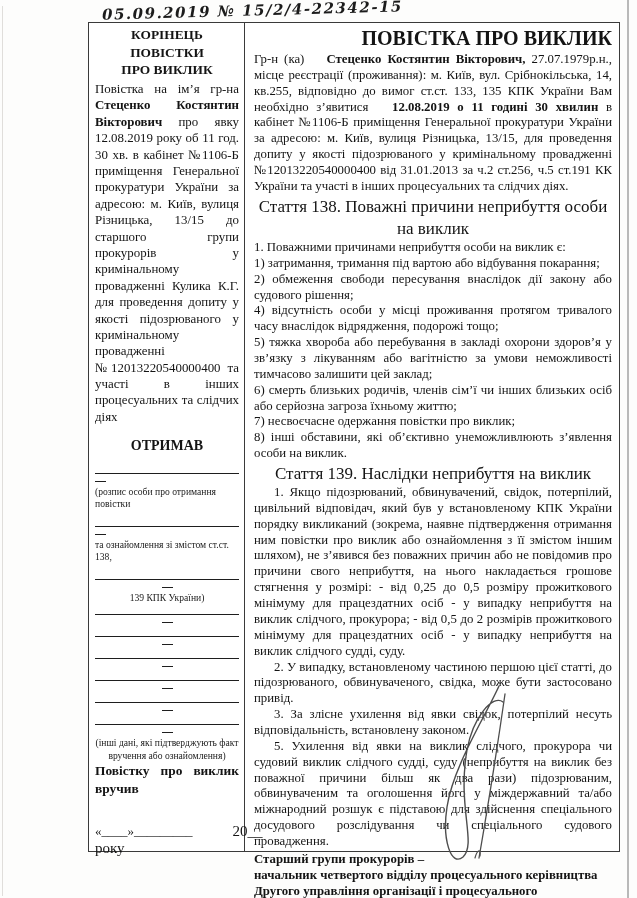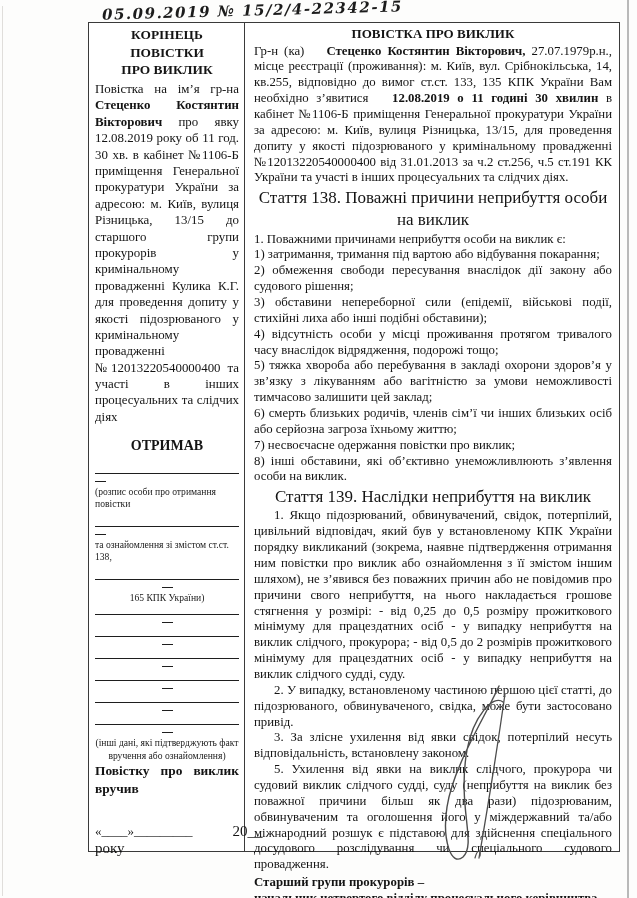--- a/index.html
+++ b/index.html
@@ -38,21 +38,21 @@
   .sig-dash { width:11px; border-top:1.8px solid #1e1e1e; height:4px; margin-top:7px; }
   .sig-dash.center { margin-left:auto; margin-right:auto; }
   .sig-caption { font-size:9.6px; line-height:1.25; color:#1a1a1a; margin-top:1px; }
   .sig-caption.center { text-align:center; }
   .gap6 { height:6px; }
 
   .stub-served { font-weight:bold; font-size:13.4px; text-align:justify; line-height:1.3; }
   .stub-dateline { display:flex; justify-content:space-between; font-size:13px; margin-top:26px;gap:40px; }
   .stub-year { font-size:15px; }
 
-  .main-title { text-align:center; font-weight:bold; font-size:13px; line-height:1.2; margin:1px 0 2px; }
+  .main-title { text-align:right; font-weight:bold; font-size:20px; line-height:1.2; margin:1px 0 2px; }
   .jtext { font-size:12.8px; line-height:1.24; text-align:justify; }
   .jtext .b { font-weight:bold;margin-left:16px; }
   .art-heading { text-align:center; font-weight:normal; font-size:17px; line-height:1.3; margin:1px 0 0; }
   .para-ind { text-indent:20px; }
   .officials { margin-top:1px; }
   .officials .off-line { font-weight:bold; font-size:12.8px; line-height:1.26; }
 
   .signature-svg { position:absolute; left:415px; top:672px; }
 </style>
 </head>
@@ -80,21 +80,21 @@
       <div class="sig-line"></div>
       <div class="sig-dash"></div>
       <div class="sig-caption">(розпис особи про отримання повістки</div>
       <div class="gap6"></div>
       <div class="sig-line"></div>
       <div class="sig-dash"></div>
       <div class="sig-caption">та ознайомлення зі змістом ст.ст. 138,</div>
       <div class="gap6"></div>
       <div class="sig-line"></div>
       <div class="sig-dash center"></div>
-      <div class="sig-caption center">165 КПК України)</div>
+      <div class="sig-caption center">139 КПК України)</div>
 
       <div class="sig-line"></div>
       <div class="sig-dash center"></div>
       <div class="sig-line"></div>
       <div class="sig-dash center"></div>
       <div class="sig-line"></div>
       <div class="sig-dash center"></div>
       <div class="sig-line"></div>
       <div class="sig-dash center"></div>
       <div class="sig-line"></div>
@@ -116,21 +116,20 @@
 
     <div class="main-col">
       <div class="main-title">ПОВІСТКА ПРО ВИКЛИК</div>
 
       <div class="jtext"><span>Гр-н (ка) </span><span class="b">Стеценко Костянтин Вікторович,</span><span> 27.07.1979р.н., місце реєстрації (проживання): м. Київ, вул. Срібнокільська, 14, кв.255, відповідно до вимог ст.ст. 133, 135 КПК України Вам необхідно з’явитися </span><span class="b">12.08.2019 о 11 годині 30 хвилин</span><span> в кабінет №1106-Б приміщення Генеральної прокуратури України за адресою: м. Київ, вулиця Різницька, 13/15, для проведення допиту у якості підозрюваного у кримінальному провадженні №12013220540000400 від 31.01.2013 за ч.2 ст.256, ч.5 ст.191 КК України та участі в інших процесуальних та слідчих діях.</span></div>
 
       <div class="art-heading">Стаття 138. Поважні причини неприбуття особи на виклик</div>
       <div class="jtext">1. Поважними причинами неприбуття особи на виклик є:</div>
       <div class="jtext">1) затримання, тримання під вартою або відбування покарання;</div>
       <div class="jtext">2) обмеження свободи пересування внаслідок дії закону або судового рішення;</div>
-      <div class="jtext">3) обставини непереборної сили (епідемії, військові події, стихійні лиха або інші подібні обставини);</div>
       <div class="jtext">4) відсутність особи у місці проживання протягом тривалого часу внаслідок відрядження, подорожі тощо;</div>
       <div class="jtext">5) тяжка хвороба або перебування в закладі охорони здоров’я у зв’язку з лікуванням або вагітністю за умови неможливості тимчасово залишити цей заклад;</div>
       <div class="jtext">6) смерть близьких родичів, членів сім’ї чи інших близьких осіб або серйозна загроза їхньому життю;</div>
       <div class="jtext">7) несвоєчасне одержання повістки про виклик;</div>
       <div class="jtext">8) інші обставини, які об’єктивно унеможливлюють з’явлення особи на виклик.</div>
 
       <div class="art-heading">Стаття 139. Наслідки неприбуття на виклик</div>
       <div class="jtext para-ind">1. Якщо підозрюваний, обвинувачений, свідок, потерпілий, цивільний відповідач, який був у встановленому КПК України порядку викликаний (зокрема, наявне підтвердження отримання ним повістки про виклик або ознайомлення з її змістом іншим шляхом), не з’явився без поважних причин або не повідомив про причини свого неприбуття, на нього накладається грошове стягнення у розмірі: - від 0,25 до 0,5 розміру прожиткового мінімуму для працездатних осіб - у випадку неприбуття на виклик слідчого, прокурора; - від 0,5 до 2 розмірів прожиткового мінімуму для працездатних осіб - у випадку неприбуття на виклик слідчого судді, суду.</div>
       <div class="jtext para-ind">2. У випадку, встановленому частиною першою цієї статті, до підозрюваного, обвинуваченого, свідка, може бути застосовано привід.</div>
       <div class="jtext para-ind">3. За злісне ухилення від явки свідок, потерпілий несуть відповідальність, встановлену законом.</div>

